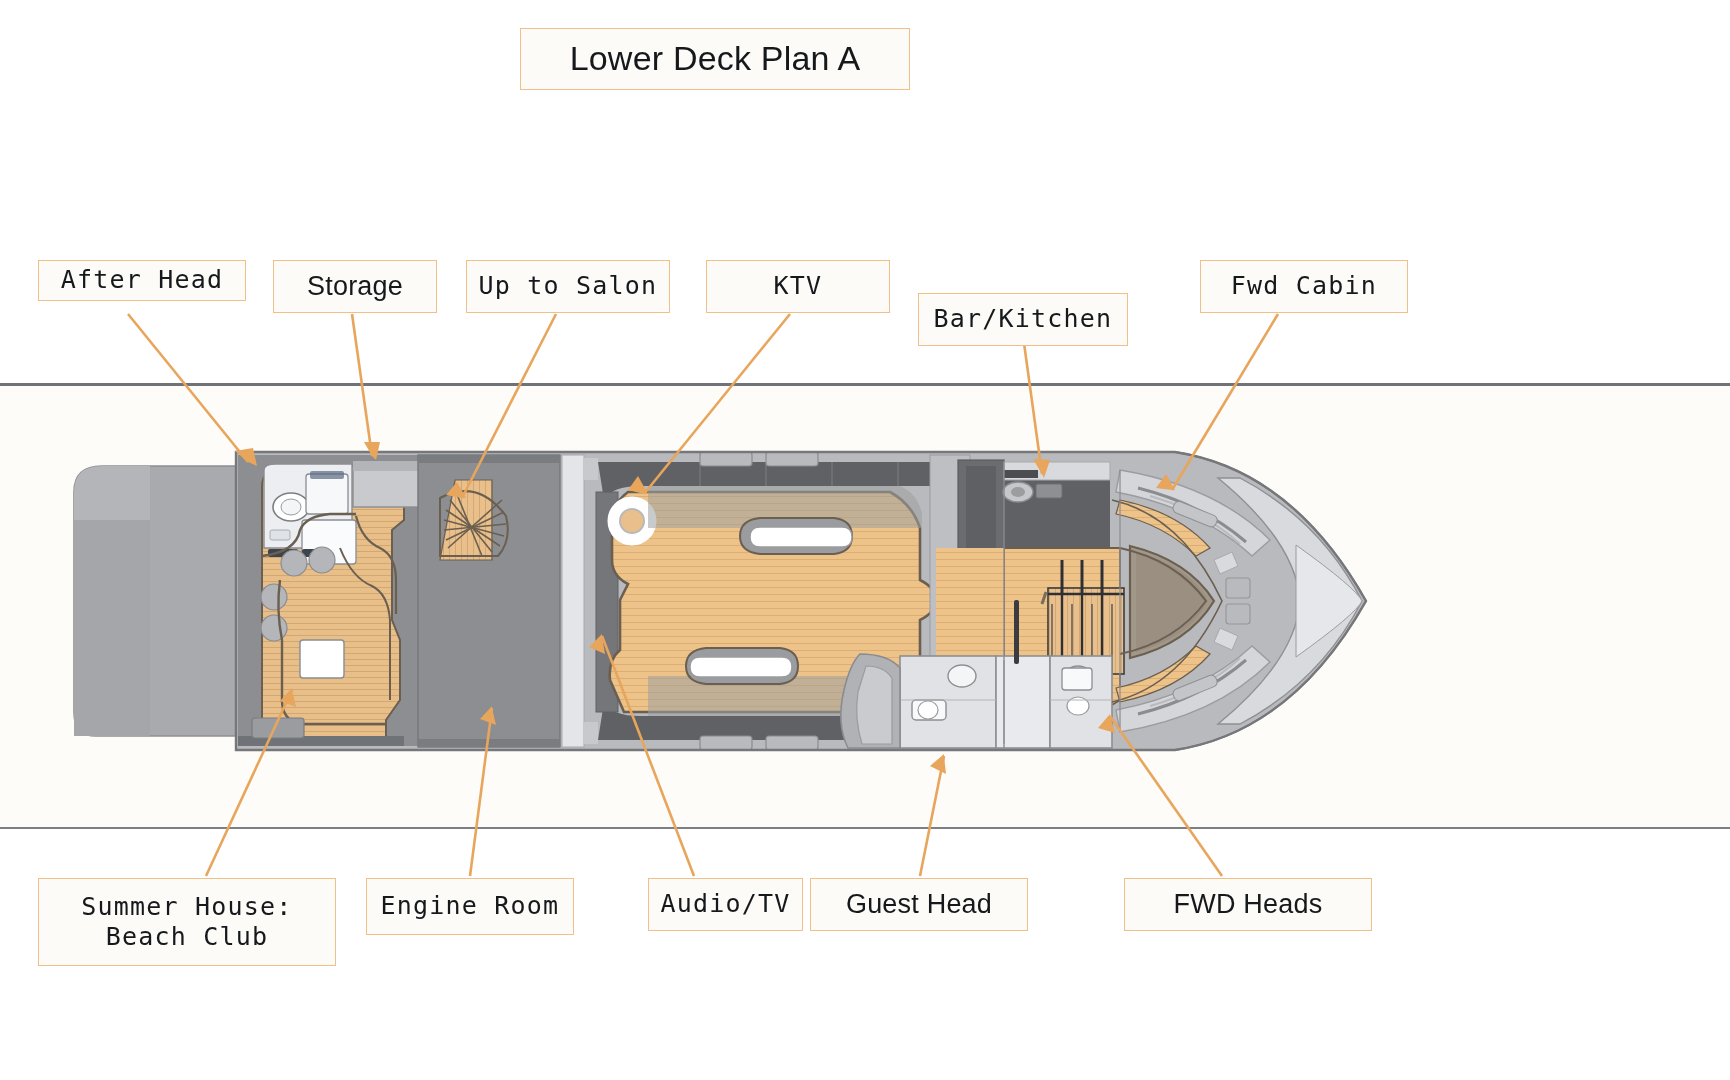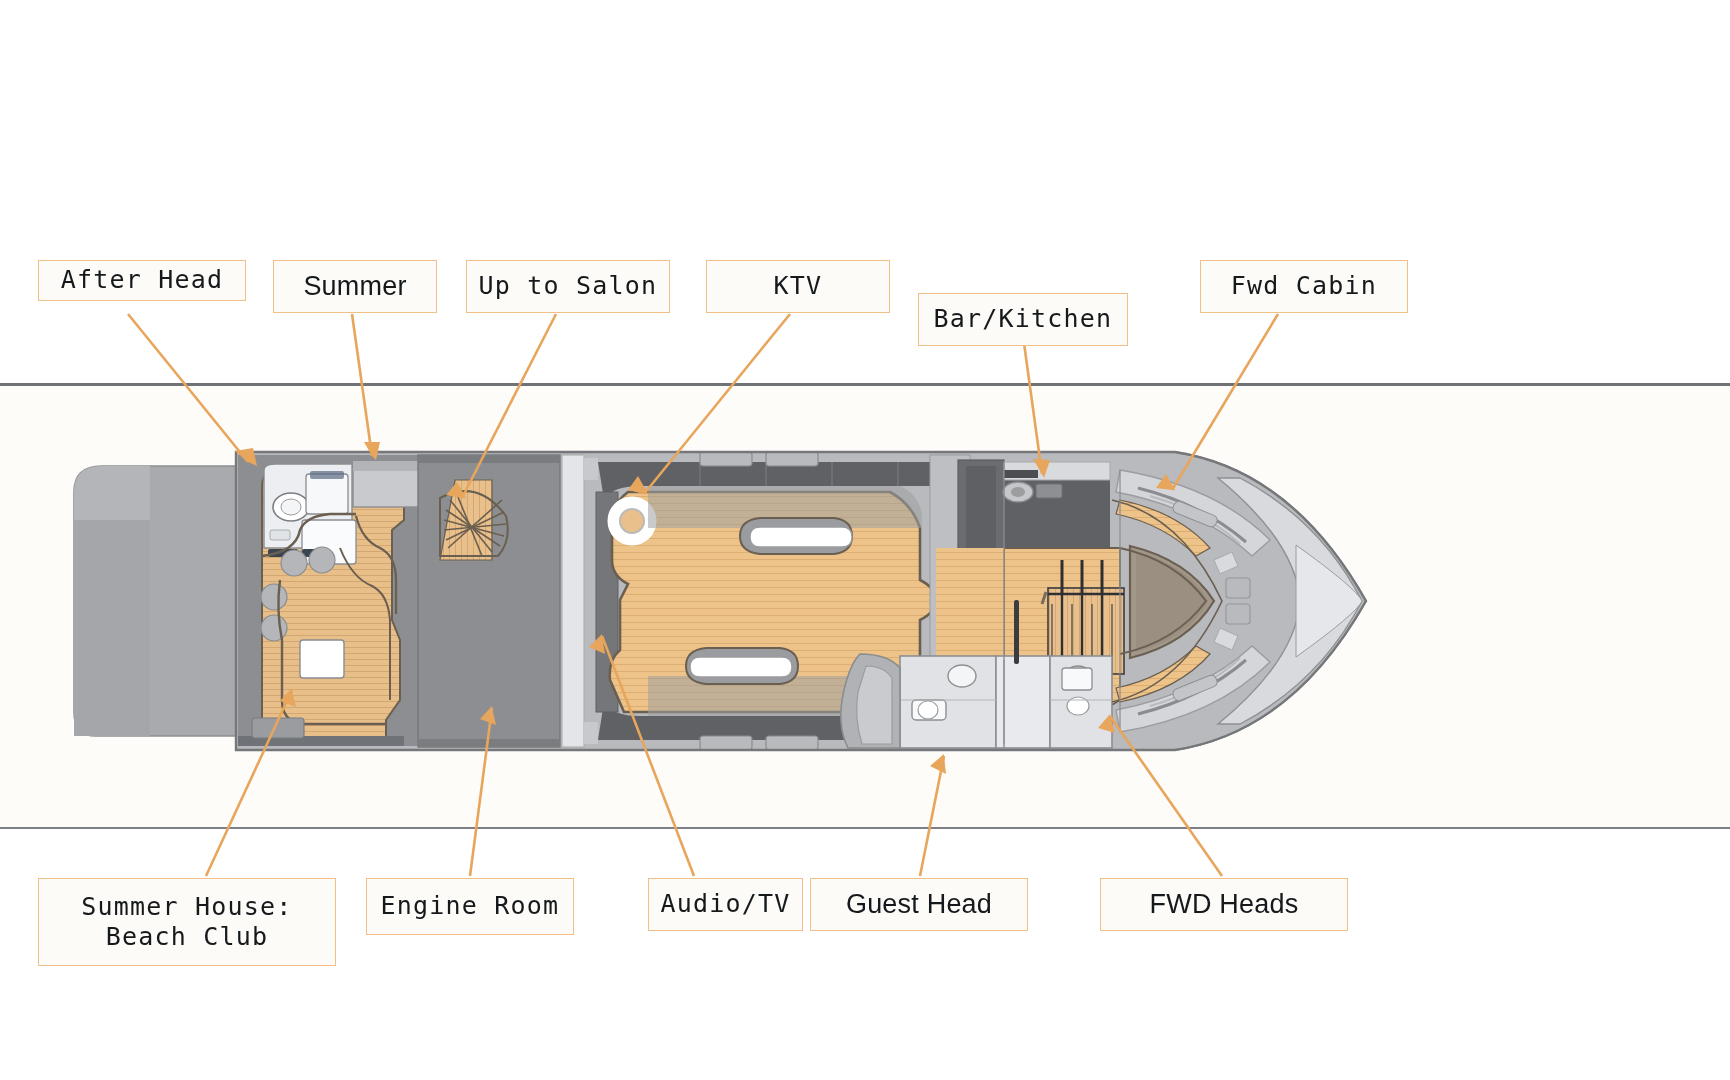--- a/index.html
+++ b/index.html
@@ -310,31 +310,34 @@
       <path d="M1042,474 l-9,-15 l17,1 l-6,18 Z"></path>
       <path d="M1172,490 l-16,-2 l10,-14 l9,16 Z"></path>
       <path d="M292,690 l4,17 l-16,-6 l12,-13 Z"></path>
       <path d="M492,708 l4,17 l-16,-6 l12,-13 Z"></path>
       <path d="M602,636 l3,18 l-16,-7 l13,-13 Z"></path>
       <path d="M944,756 l2,18 l-16,-8 l14,-12 Z"></path>
       <path d="M1110,716 l5,17 l-17,-5 l12,-14 Z"></path>
     </g>
   </svg>
 
+  <div class="label sans" style="left:520px;top:28px;width:390px;height:62px;font-size:34px;">
+    <span>Lower Deck Plan A</span>
+  </div>
 
   <div id="callouts-top">
       <div class="label mono" style="left: 38px; top: 260px; width: 208px; height: 41px;"><span>After Head</span></div>
-      <div class="label sans" style="left: 273px; top: 260px; width: 164px; height: 53px;"><span>Summer</span></div>
+      <div class="label sans" style="left: 273px; top: 260px; width: 164px; height: 53px;"><span>Storage</span></div>
       <div class="label mono" style="left: 466px; top: 260px; width: 204px; height: 53px;"><span>Up to Salon</span></div>
       <div class="label mono" style="left: 706px; top: 260px; width: 184px; height: 53px;"><span>KTV</span></div>
       <div class="label mono" style="left: 918px; top: 260px; width: 210px; height: 53px; margin-top: 33px;"><span>Bar/Kitchen</span></div>
       <div class="label mono" style="left: 1200px; top: 260px; width: 208px; height: 53px;"><span>Fwd Cabin</span></div>
     </div>
   <div id="callouts-bottom">
       <div class="label mono" style="left: 38px; top: 878px; width: 298px; height: 88px; align-items: center;"><span>Summer House:
 Beach Club</span></div>
       <div class="label mono" style="left: 366px; top: 878px; width: 208px; height: 57px;"><span>Engine Room</span></div>
       <div class="label mono" style="left: 620px; top: 878px; width: 155px; height: 53px; margin-left: 28px;"><span>Audio/TV</span></div>
       <div class="label sans" style="left: 810px; top: 878px; width: 218px; height: 53px;"><span>Guest Head</span></div>
-      <div class="label sans" style="left: 1100px; top: 878px; width: 248px; height: 53px;"><span>FWD Heads</span></div>
+      <div class="label sans" style="left: 1124px; top: 878px; width: 248px; height: 53px;"><span>FWD Heads</span></div>
     </div>
 
 </div>
 
 </body></html>

